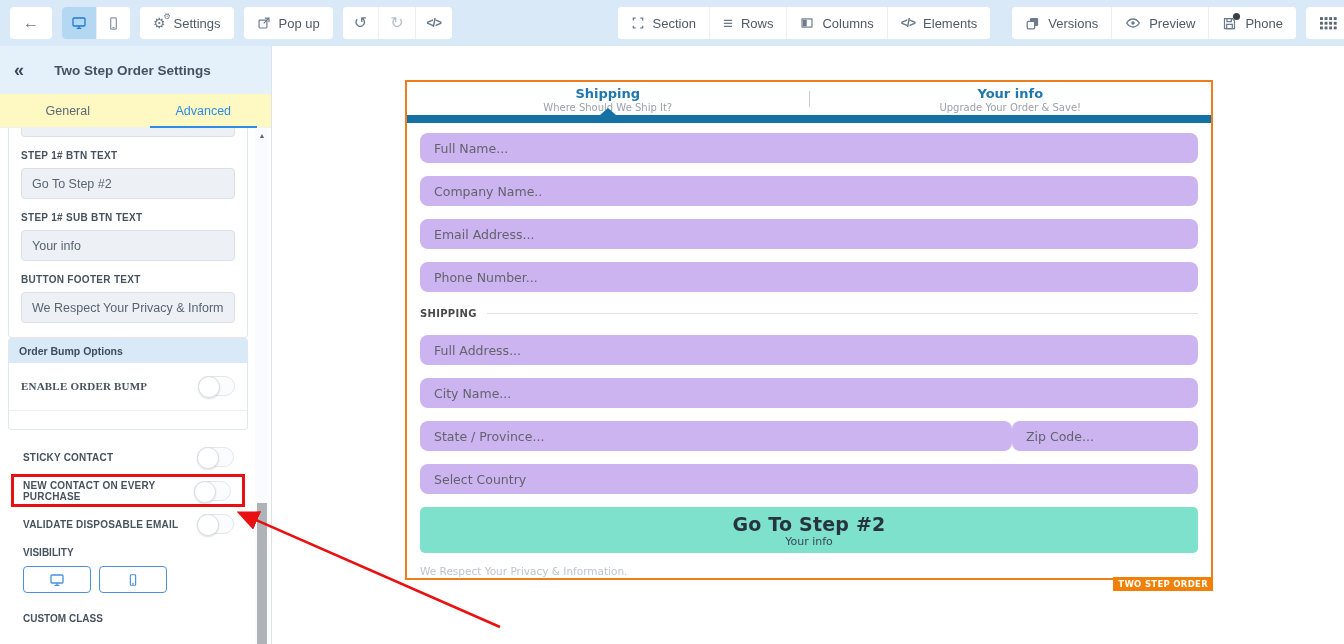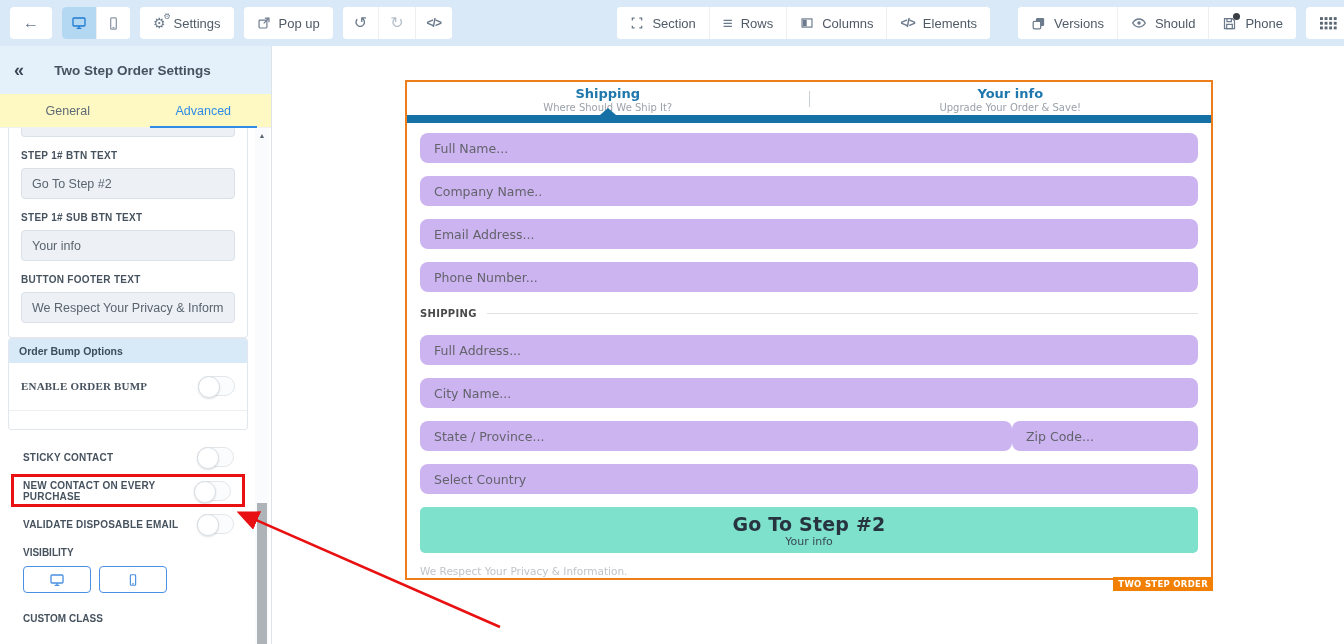--- a/index.html
+++ b/index.html
@@ -182,34 +182,34 @@
           <rect x="5" y="6.5" width="6.5" height="11" fill="#6b7a8c" stroke="none"></rect>
         </svg>
       <span>Columns</span>
     </button>
     <button class="tb-btn">
       <span class="code-txt">&lt;/&gt;</span>
       <span>Elements</span>
     </button>
   </div>
 
-  <div class="tb-group" style="margin-left:28px">
+  <div class="tb-group" style="margin-left:22px">
     <button class="tb-btn">
       <svg width="15" height="15" viewBox="0 0 24 24">
           <rect x="8" y="3" width="13" height="13" rx="2" fill="#6b7a8c"></rect>
           <rect x="3.5" y="8.5" width="12" height="12" rx="2" fill="#fff" stroke="#6b7a8c" stroke-width="2"></rect>
         </svg>
       <span>Versions</span>
     </button>
     <button class="tb-btn">
       <svg width="16" height="16" viewBox="0 0 24 24" fill="none" stroke="#6b7a8c" stroke-width="2">
           <path d="M2.5 12s3.8-6 9.5-6 9.5 6 9.5 6-3.8 6-9.5 6-9.5-6-9.5-6z"></path>
           <circle cx="12" cy="12" r="2.6" fill="#6b7a8c" stroke="none"></circle>
         </svg>
-      <span>Should</span>
+      <span>Preview</span>
     </button>
     <button class="tb-btn">
       <span class="save-wrap">
         <svg width="15" height="15" viewBox="0 0 24 24" fill="none" stroke="#6b7a8c" stroke-width="2">
             <path d="M4 4h12.5L20 7.5V20H4z"></path>
             <path d="M8 4v5h7V4M7.5 13.5h9V20h-9z"></path>
           </svg>
         <span class="save-dot"></span>
       </span>
       <span>Phone</span>

